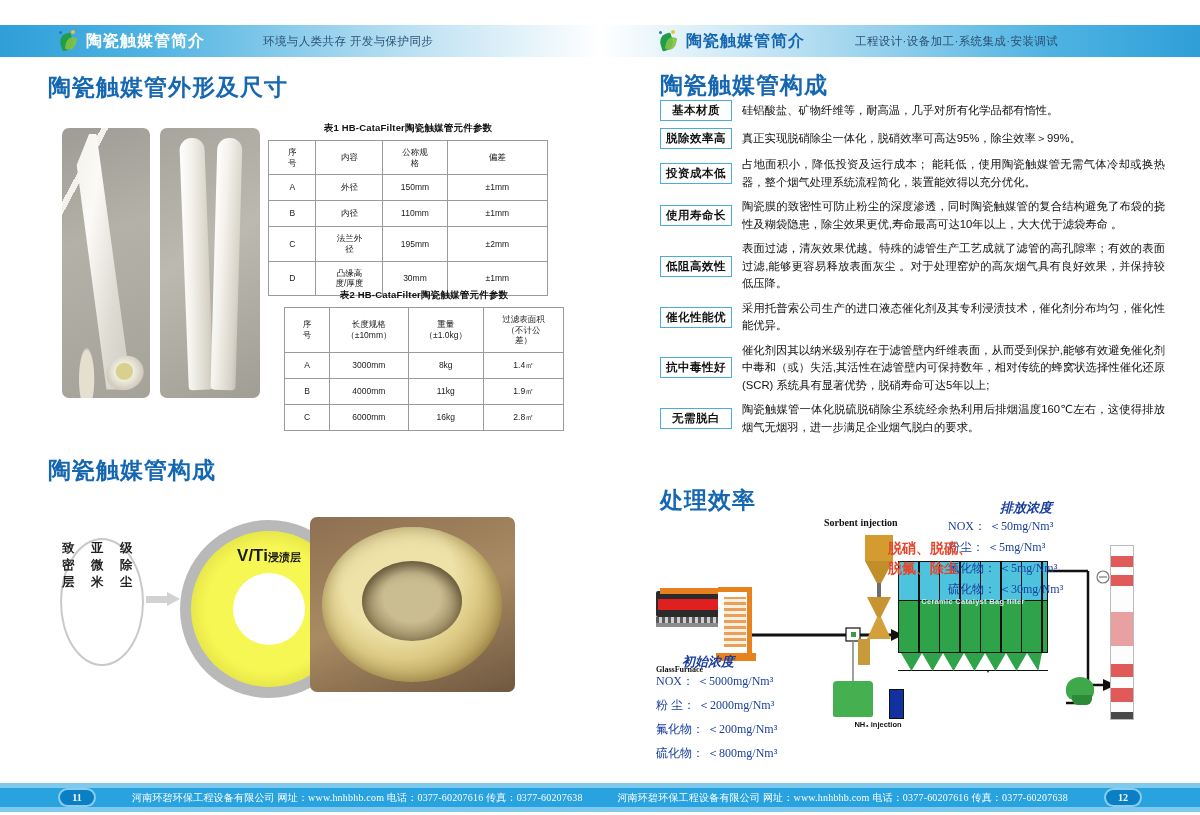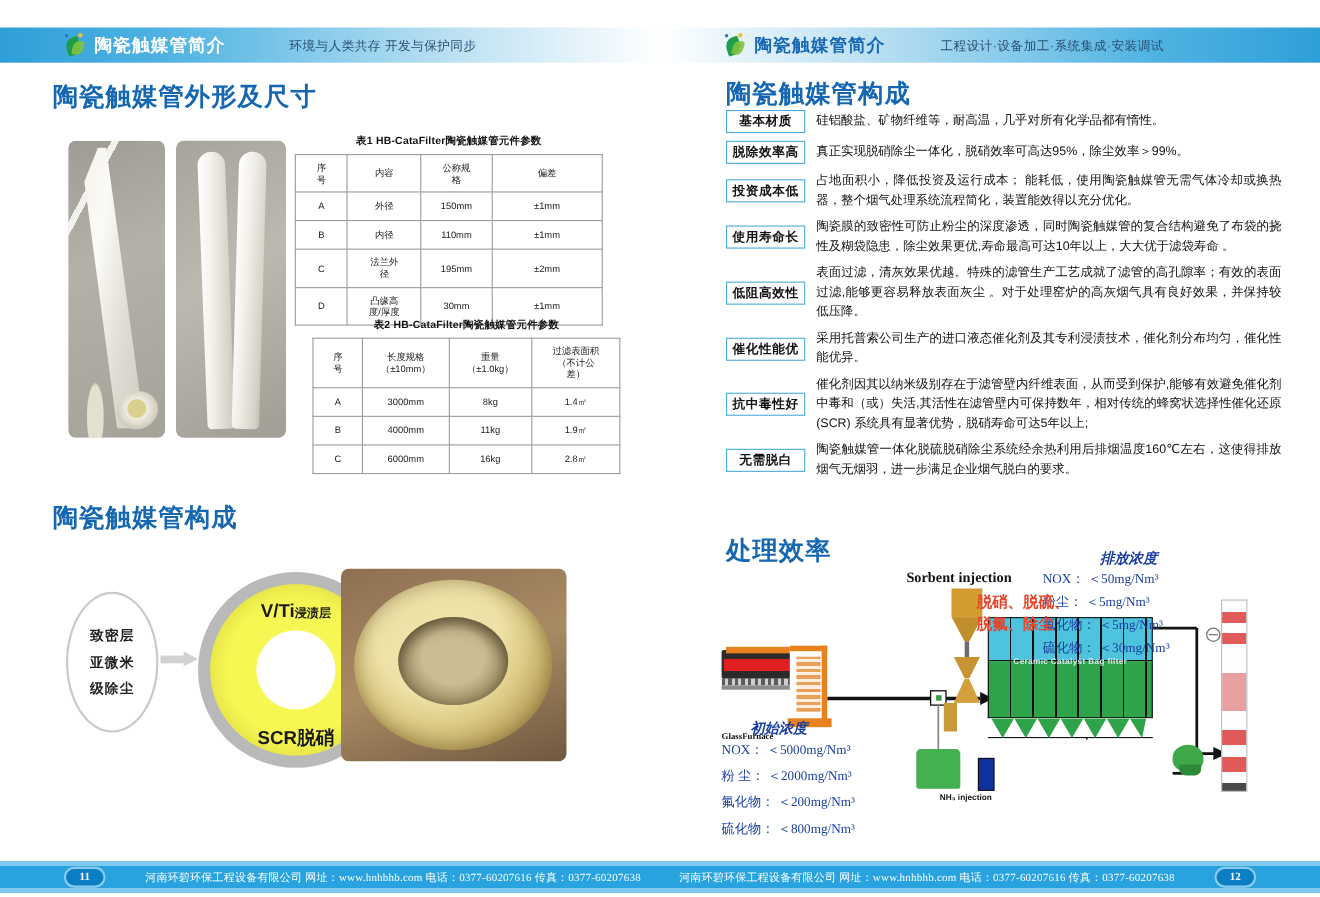--- a/index.html
+++ b/index.html
@@ -103,21 +103,21 @@
     border: 1px solid #9b9b9b; text-align: center; color: #1a1a1a;
     font-size: 8.5px; padding: 6px 16px; font-weight: normal; line-height: 1.25;
   }
   table.param tr { height: 26px; }
 
   
   .ringdiag { position: absolute; left: 60px; top: 520px; width: 250px; height: 180px; }
   .oval {
     position:absolute; left:0; top:18px; width:84px; height:128px; border-radius:50%;
     border: 2px solid #c9c9c9;
-    display:flex; flex-direction:column; align-items:center; justify-content:center;
+    display:flex; flex-direction:row; align-items:flex-start; justify-content:center;
     gap:7px;
   }
   .oval span { font-size: 12.5px; color:#222; font-weight: 600; letter-spacing:1px; }
   .arrow {
     position:absolute; left:86px; top:72px; width:34px; height:14px;
   }
   .arrow .shaft { position:absolute; left:0; top:4px; width:22px; height:7px; background:#d2d2d2; }
   .arrow .head {
     position:absolute; left:21px; top:0; width:0; height:0;
     border-top:7px solid transparent; border-bottom:7px solid transparent; border-left:13px solid #d2d2d2;
@@ -365,21 +365,20 @@
       </div>
       <div class="arrow">
         <div class="shaft"></div>
           <div class="head"></div>
       </div>
       <div class="donut">
         <div class="hole"></div>
         <div class="lbl-top">
           <span>V/Ti</span><small>浸渍层</small>
         </div>
-        <div class="lbl-bot">SCR脱硝</div>
       </div>
     </div>
 
     <div class="photo ph3">
       <div class="ring-outer"></div>
         <div class="ring-inner"></div>
     </div>
   </div>
 
   <div class="half right"></div>
@@ -468,21 +467,21 @@
     <div class="proc-label" style="left:8px; top:140px; font-size:8px; font-weight:bold; color:#111;">GlassFurnace</div>
 
     <div class="hopper">
       <div class="bin1"></div>
         <div class="tri1"></div>
         <div class="pipe"></div>
       <div class="tri2"></div>
         <div class="tri3"></div>
         <div class="box"></div>
     </div>
-    <div class="proc-label" style="left:176px; top:-8px; font-size:13px; font-weight:bold; color:#111;">Sorbent injection</div>
+    <div class="proc-label" style="left:176px; top:-8px; font-size:10px; font-weight:bold; color:#111;">Sorbent injection</div>
 
     <div class="bagfilter">
       <div class="top"></div>
         <div class="bot"></div>
         <div class="cap"></div>
         <div class="cones"></div>
       <div class="lbl">Ceramic Catalyst Bag filter</div>
     </div>
 
     <div class="nh3">

